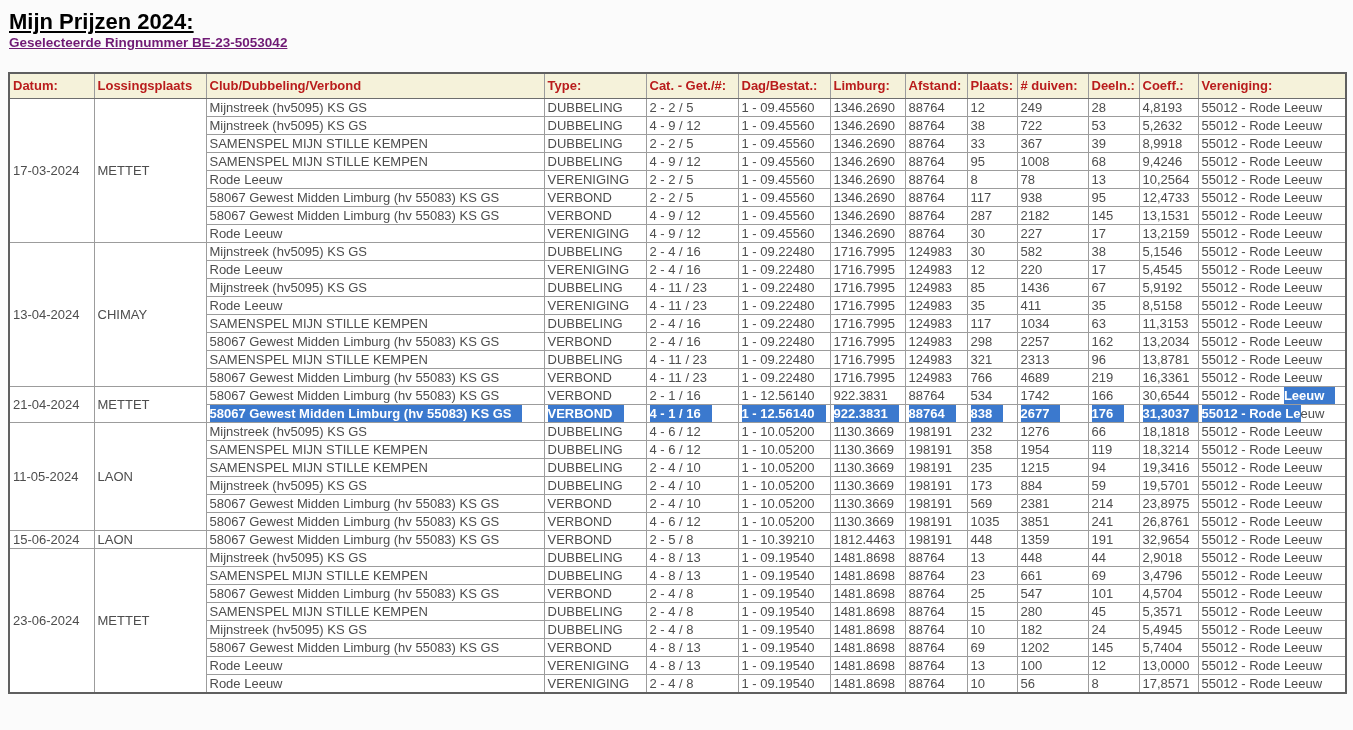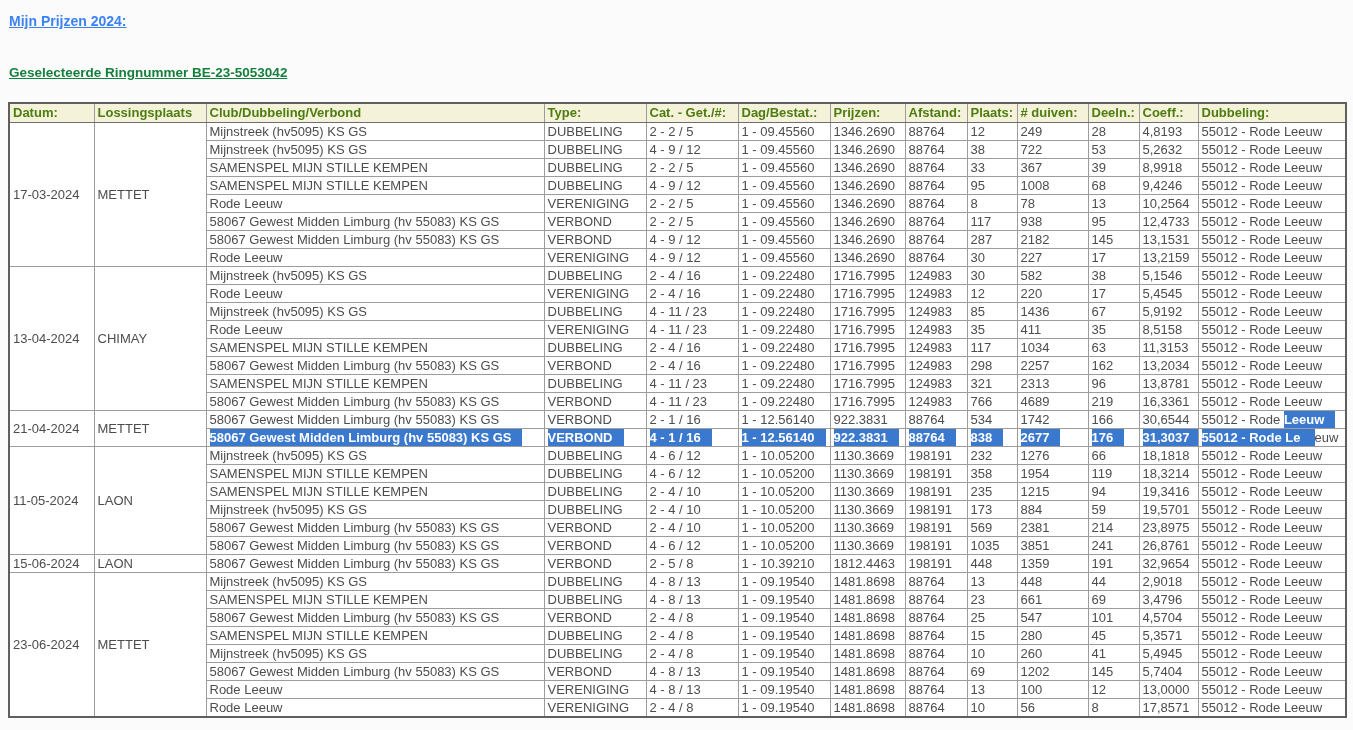--- a/index.html
+++ b/index.html
@@ -12,55 +12,55 @@
   }
   *{box-sizing:border-box;}
   html,body{margin:0;padding:0;}
   body{
     width:1353px;height:730px;overflow:hidden;
     background:#fbfbfb;color:var(--text);
     font-family:"Liberation Sans", sans-serif;
     padding:8px;
   }
   h1[data-name="page-title"]{
-    font-size:14px;line-height:25px;font-weight:bold;
-    margin:1px 0 0 1px;text-decoration:underline;color:#3b82f6;
+    font-size:22px;line-height:25px;font-weight:bold;
+    margin:1px 0 0 1px;text-decoration:underline;color:#000000;
   }
   h2[data-name="selected-ring-label"]{
     font-size:13.5px;line-height:16px;font-weight:bold;
-    margin:31px 0 21px 1px;text-decoration:underline;color:#15803d;
+    margin:1px 0 21px 1px;text-decoration:underline;color:#701a75;
   }
   table[data-name="prizes-table"]{
     border-collapse:collapse;table-layout:fixed;width:1337px;
     border:2px solid var(--outer);
     font-size:13px;
   }
   th,td{
     border:1px solid var(--border);
     padding:1px 3px;
     height:18px;
     white-space:nowrap;overflow:hidden;
     text-align:left;vertical-align:middle;
   }
   thead th{
     background:var(--header-bg);
-    font-weight:bold;color:#4d7c0f;
+    font-weight:bold;color:#b91c1c;
     border-bottom:1px solid #6e6e6e;
-    height:19px;
+    height:25px;
   }
   tbody td{background:#ffffff;color:var(--text);}
   td[data-name="cell-datum"],td[data-name="cell-lossingsplaats"]{vertical-align:middle;}
   .sel{
     background:var(--sel-bg);
     color:var(--sel-fg);
     font-weight:bold;
     padding:1px 11px 2px 0;
     margin-top:20px;
   }
-  .sel.tight{padding-right:14px;}
+  .sel.tight{padding-right:0;}
 </style>
 </head>
 <body>
 
 <h1 data-name="page-title">Mijn Prijzen 2024:</h1>
 <h2 data-name="selected-ring-label">Geselecteerde Ringnummer BE-23-5053042</h2>
 
 <table data-name="prizes-table">
   <colgroup>
     <col style="width:85px">
@@ -78,27 +78,27 @@
     <col style="width:148px">
   </colgroup>
   <thead data-name="table-header">
     <tr data-name="table-header-row">
         <th data-name="column-header-datum">Datum:</th>
         <th data-name="column-header-lossingsplaats">Lossingsplaats</th>
         <th data-name="column-header-club">Club/Dubbeling/Verbond</th>
         <th data-name="column-header-type">Type:</th>
         <th data-name="column-header-cat">Cat. - Get./#:</th>
         <th data-name="column-header-dag">Dag/Bestat.:</th>
-        <th data-name="column-header-snelheid">Prijzen:</th>
+        <th data-name="column-header-snelheid">Limburg:</th>
         <th data-name="column-header-afstand">Afstand:</th>
         <th data-name="column-header-plaats">Plaats:</th>
         <th data-name="column-header-duiven"># duiven:</th>
         <th data-name="column-header-deeln">Deeln.:</th>
         <th data-name="column-header-coeff">Coeff.:</th>
-        <th data-name="column-header-vereniging">Dubbeling:</th>
+        <th data-name="column-header-vereniging">Vereniging:</th>
       </tr>
   </thead>
   <tbody data-name="table-body">
       <tr data-name="table-row">
         <td rowspan="8" data-name="cell-datum">17-03-2024</td>
         <td rowspan="8" data-name="cell-lossingsplaats">METTET</td>
         <td data-name="cell-club">Mijnstreek (hv5095) KS GS</td>
         <td data-name="cell-type">DUBBELING</td>
         <td data-name="cell-cat">2 - 2 / 5</td>
         <td data-name="cell-dag">1 - 09.45560</td>
@@ -485,22 +485,22 @@
         <td data-name="cell-vereniging">55012 - Rode Leeuw</td>
       </tr>
       <tr data-name="table-row">
         <td data-name="cell-club">Mijnstreek (hv5095) KS GS</td>
         <td data-name="cell-type">DUBBELING</td>
         <td data-name="cell-cat">2 - 4 / 8</td>
         <td data-name="cell-dag">1 - 09.19540</td>
         <td data-name="cell-snelheid">1481.8698</td>
         <td data-name="cell-afstand">88764</td>
         <td data-name="cell-plaats">10</td>
-        <td data-name="cell-duiven">260</td>
-        <td data-name="cell-deeln">41</td>
+        <td data-name="cell-duiven">182</td>
+        <td data-name="cell-deeln">24</td>
         <td data-name="cell-coeff">5,4945</td>
         <td data-name="cell-vereniging">55012 - Rode Leeuw</td>
       </tr>
       <tr data-name="table-row">
         <td data-name="cell-club">58067 Gewest Midden Limburg (hv 55083) KS GS</td>
         <td data-name="cell-type">VERBOND</td>
         <td data-name="cell-cat">4 - 8 / 13</td>
         <td data-name="cell-dag">1 - 09.19540</td>
         <td data-name="cell-snelheid">1481.8698</td>
         <td data-name="cell-afstand">88764</td>

